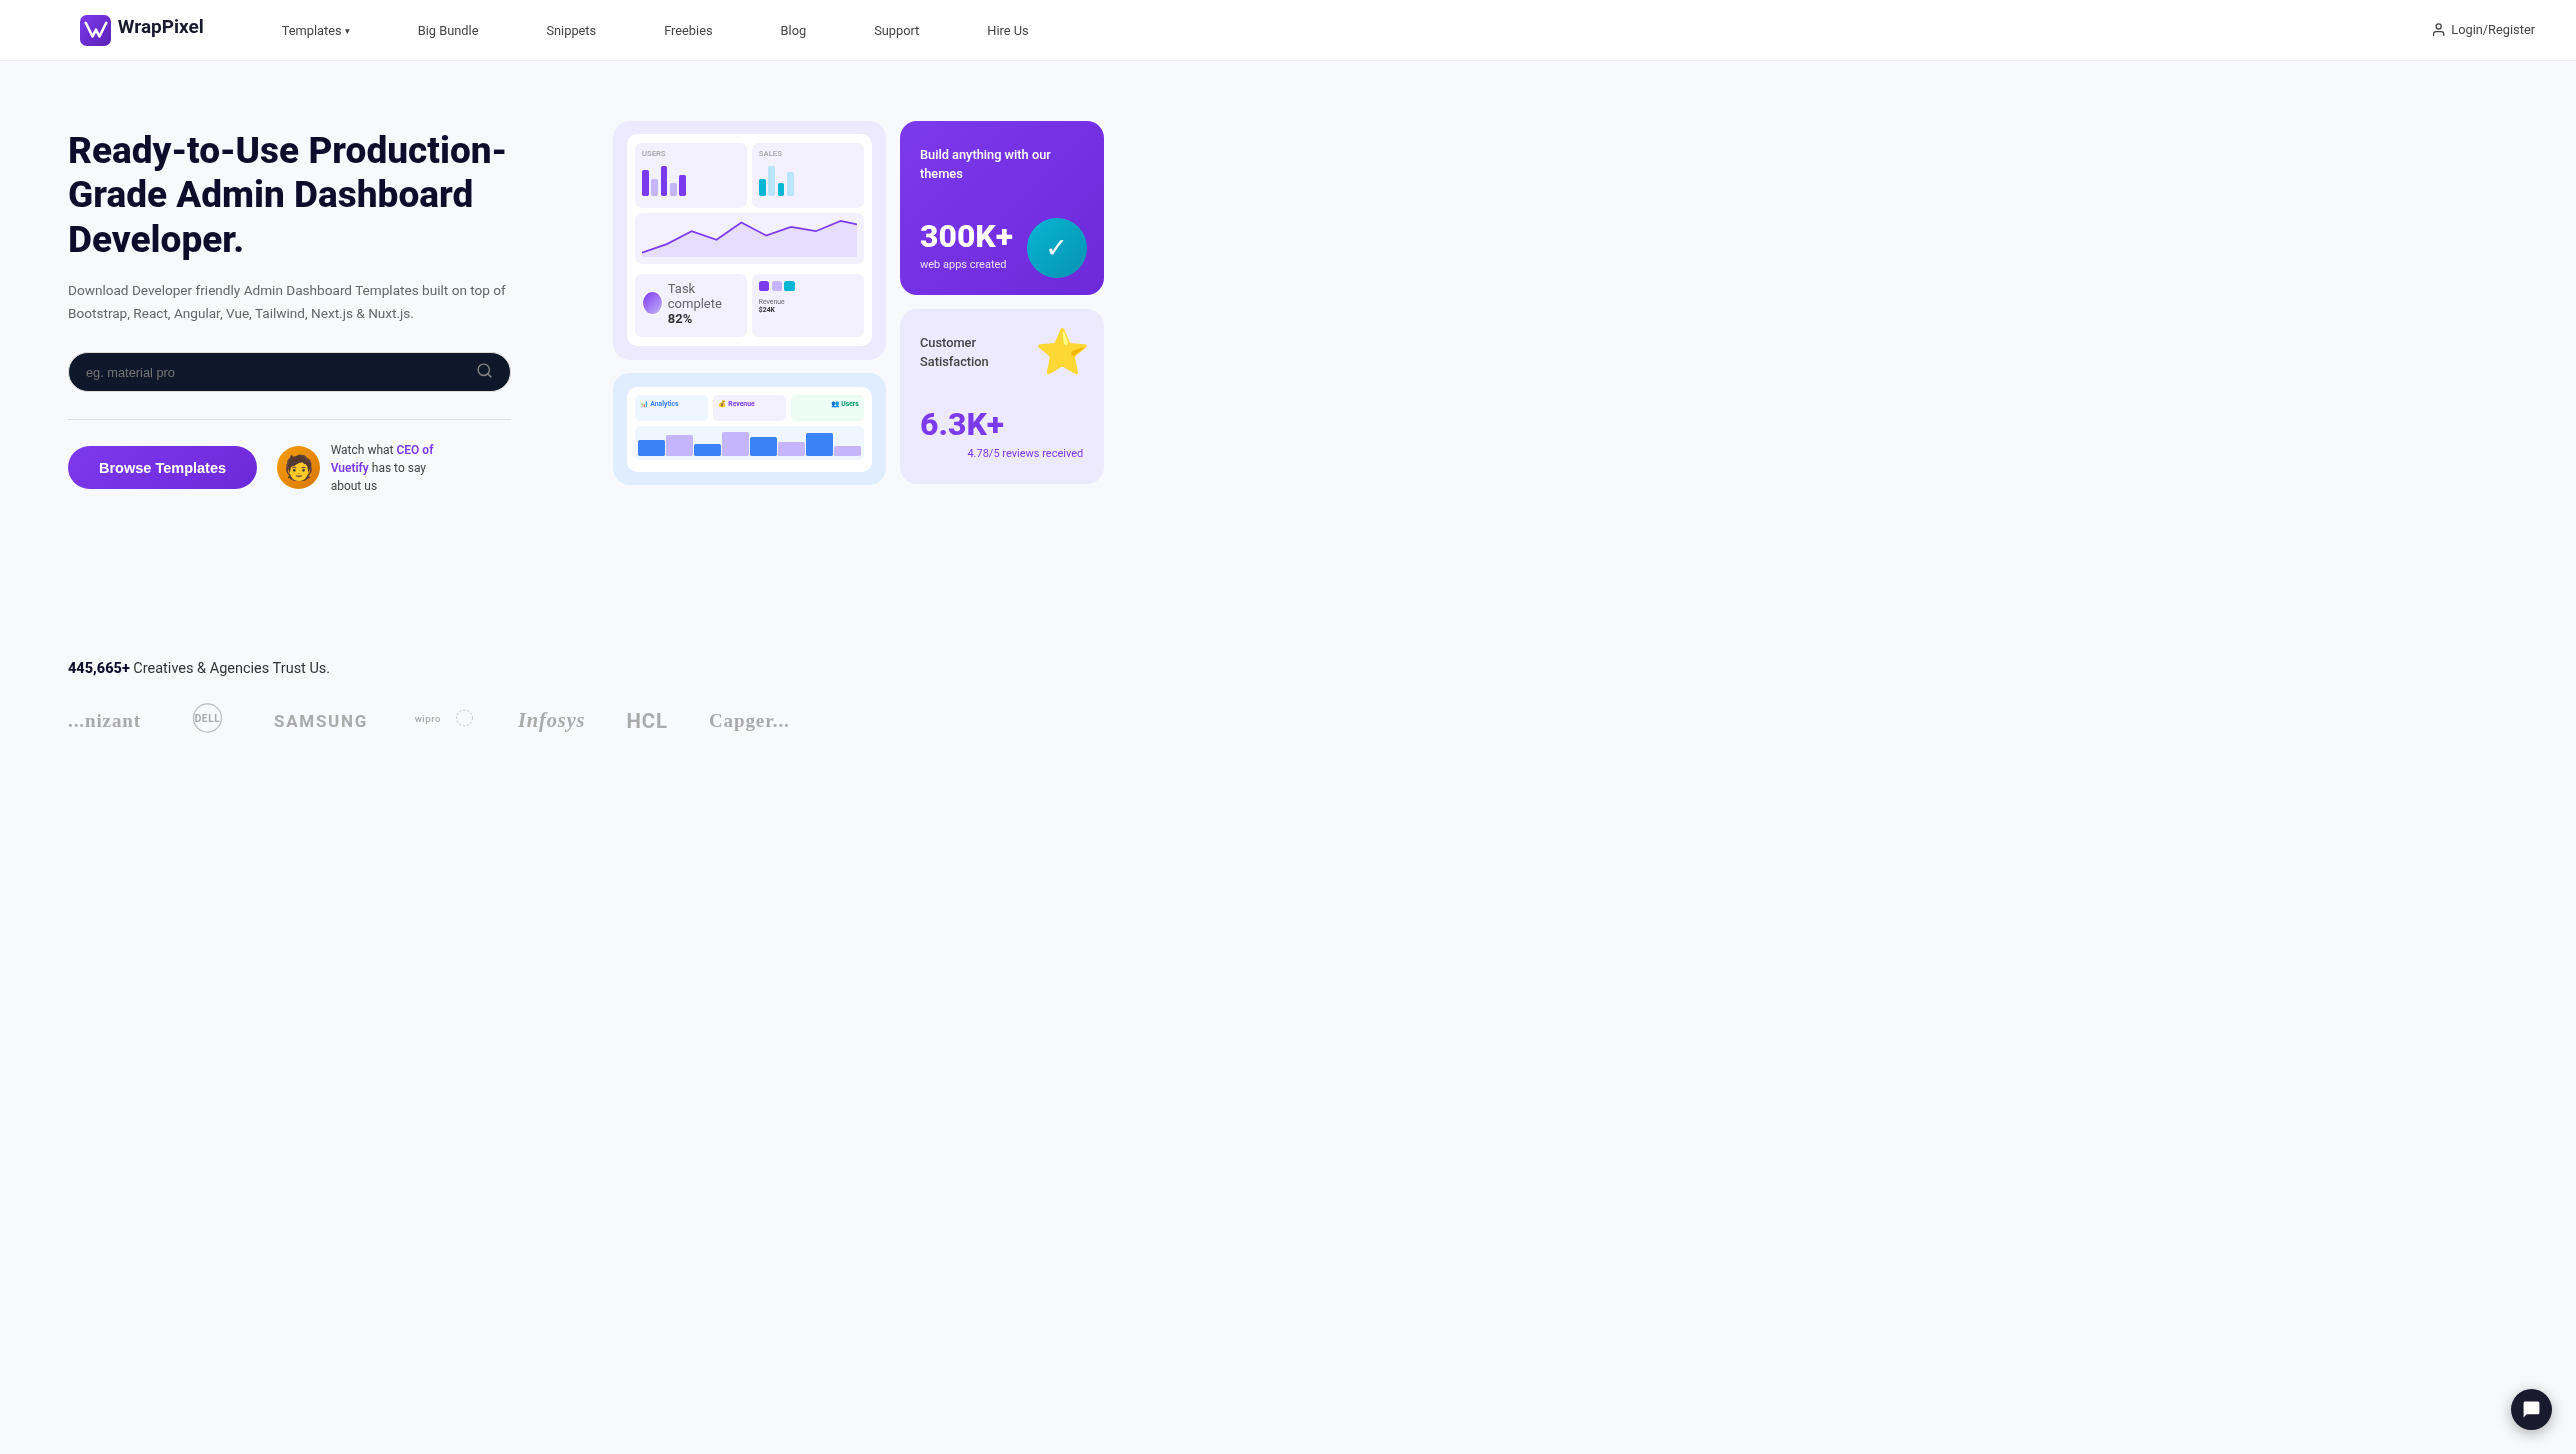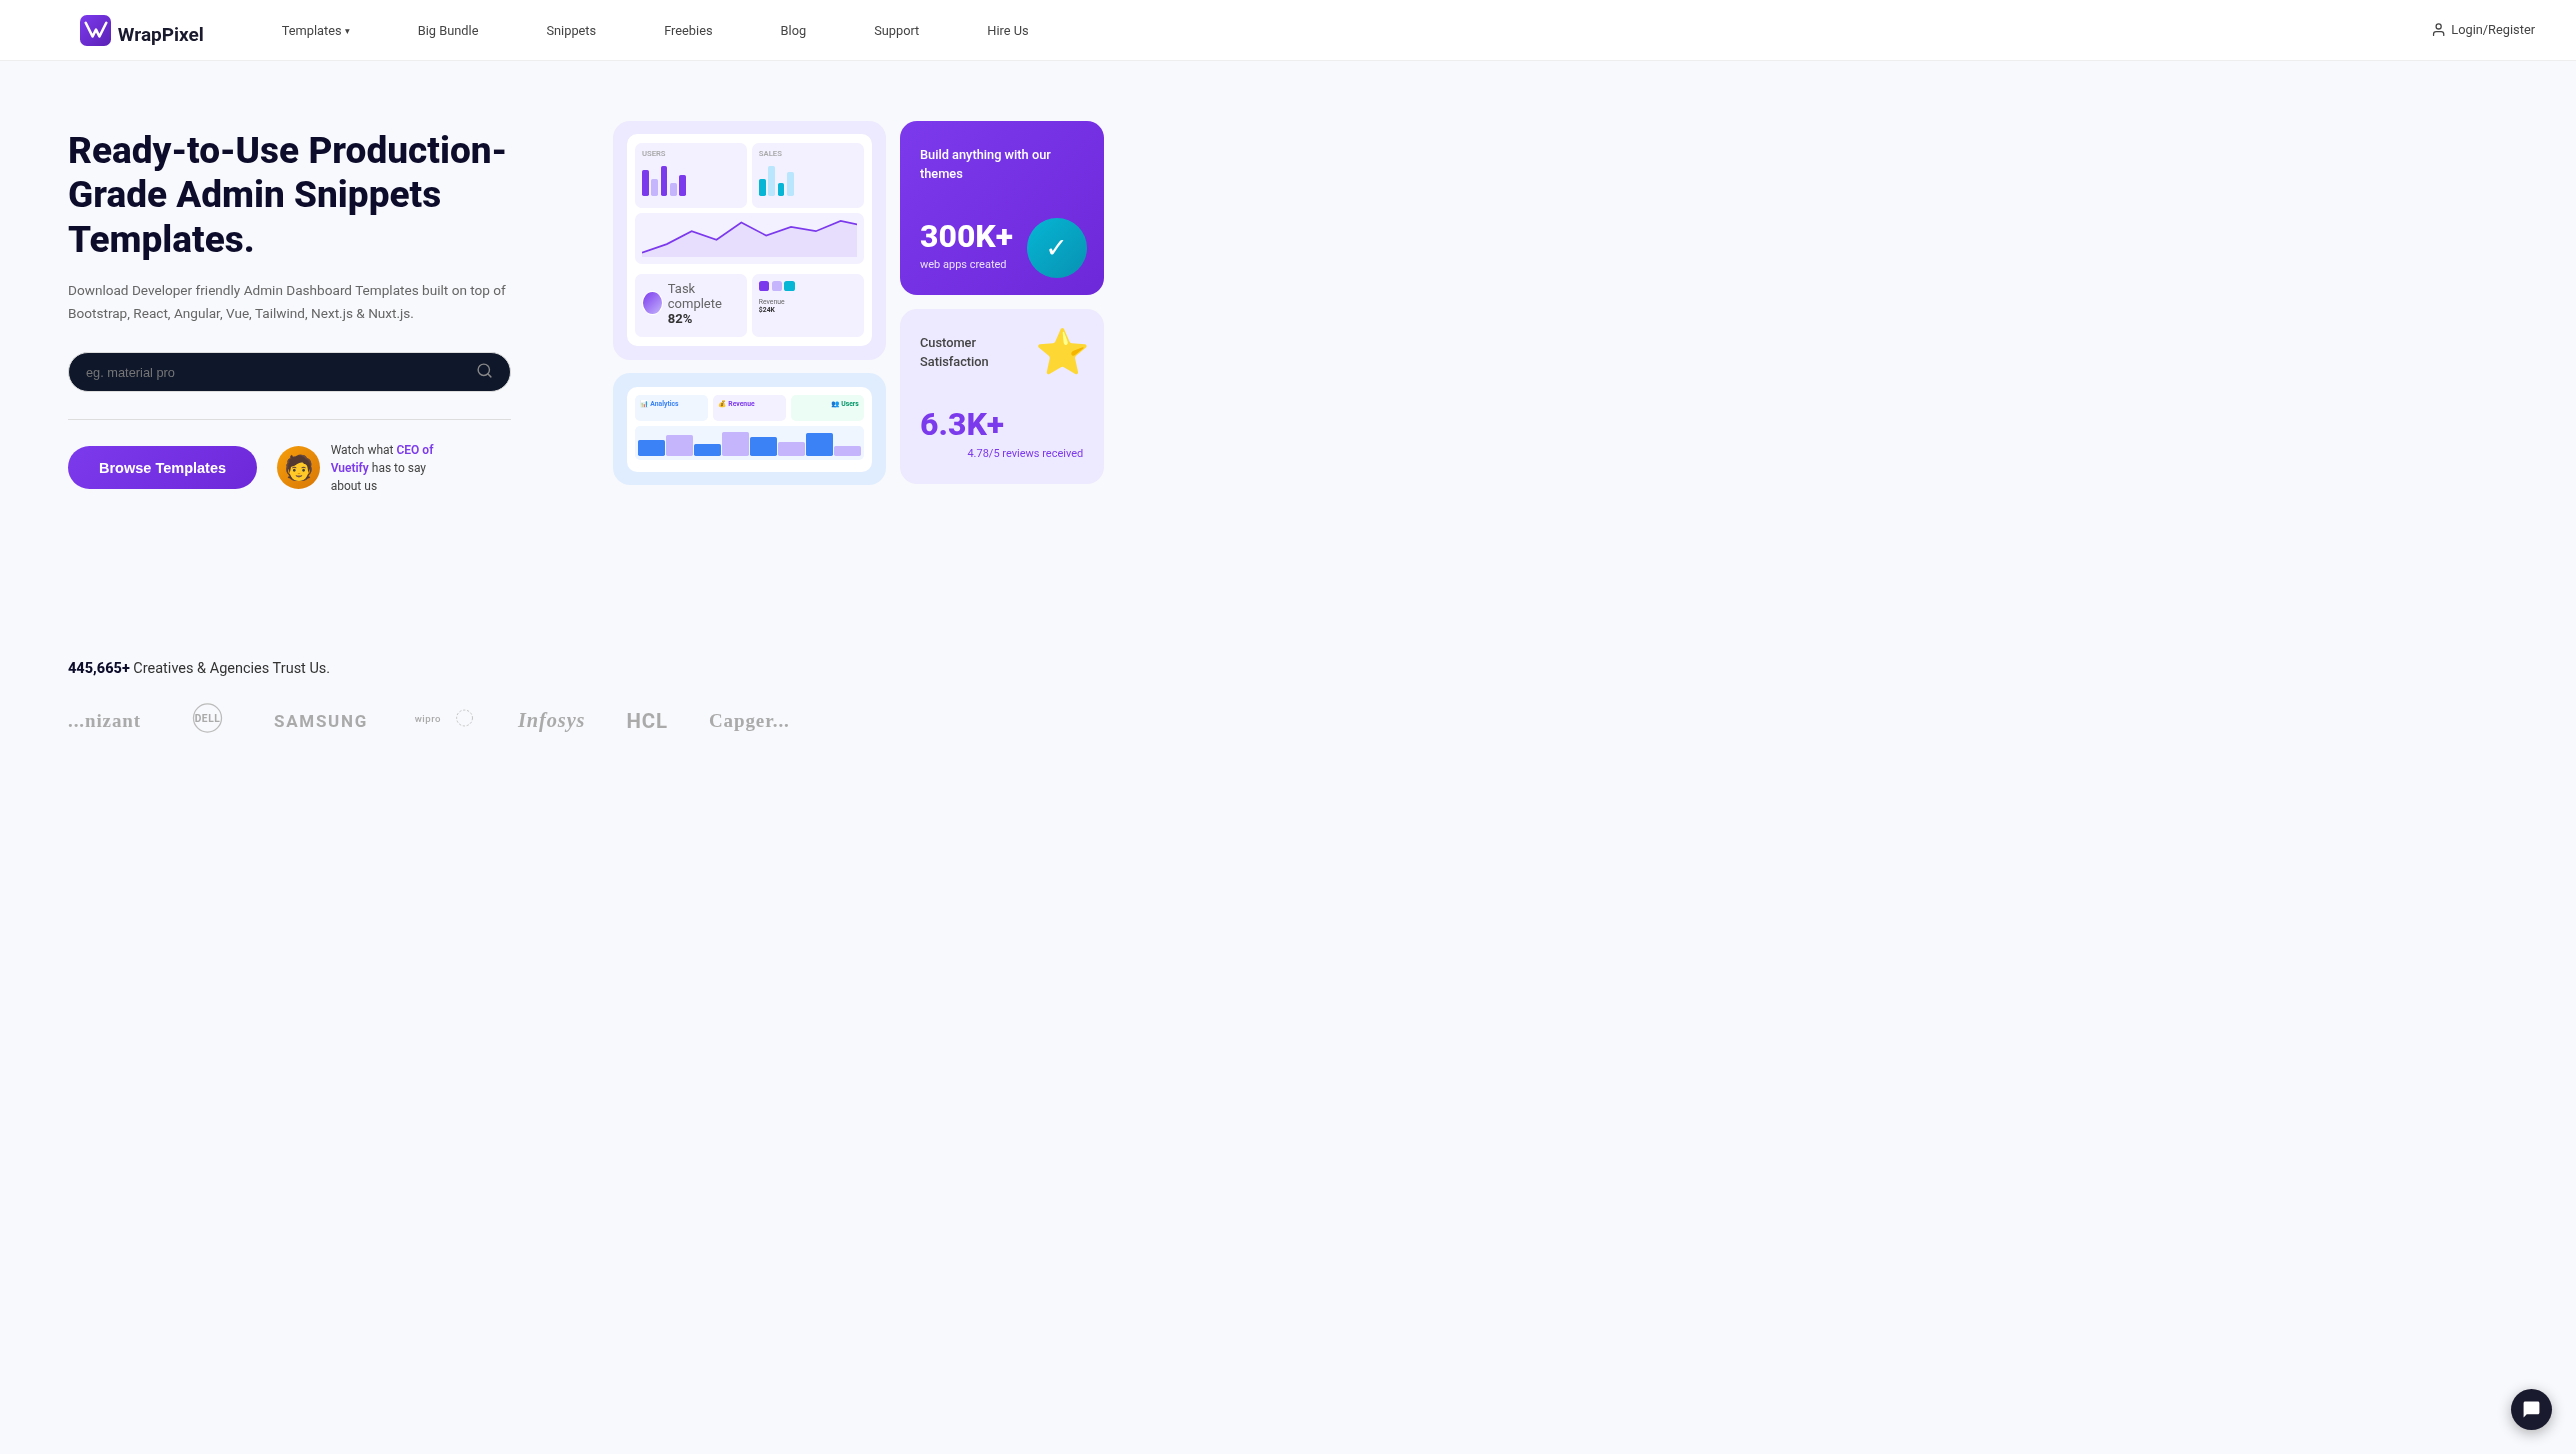--- a/index.html
+++ b/index.html
@@ -12,21 +12,21 @@
       display: flex;
       align-items: center;
       justify-content: space-between;
       padding: 0 41px;
       height: 61px;
       position: sticky;
       top: 0;
       z-index: 100;
     }
     .navbar-left { display: flex; align-items: center; gap: 34px; }
-    .logo { display: flex; align-items: flex-end; gap: 6.8px; text-decoration: none; padding-left: 39px; }
+    .logo { display: flex; align-items: flex-start; gap: 6.8px; text-decoration: none; padding-left: 39px; }
     .logo-icon {
       width: 31px; height: 31px;
       background: linear-gradient(135deg, #7c3aed, #5b21b6);
       border-radius: 6.8px;
       display: flex; align-items: center; justify-content: center;
       font-weight: 900; color: #fff; font-size: 12px;
       letter-spacing: -0.9px;
     }
     .logo-text { font-size: 19px; font-weight: 700; color: #1a1a2e; }
     .nav-links { display: flex; align-items: center; gap: 24px; }
@@ -417,21 +417,21 @@
         <circle cx="12" cy="7" r="4"></circle>
       </svg>
       <span>Login/Register</span>
     </a>
   </div>
 </nav>
 
 <section class="hero">
 
   <div class="hero-left">
-    <h1 class="hero-title">Ready-to-Use Production-Grade Admin Snippets Templates.</h1>
+    <h1 class="hero-title">Ready-to-Use Production-Grade Admin Dashboard Developer.</h1>
     <p class="hero-subtitle">Download Developer friendly Admin Dashboard Templates built on top of Bootstrap, React, Angular, Vue, Tailwind, Next.js &amp; Nuxt.js.</p>
 
     <div class="search-bar">
       <input type="text" placeholder="eg. material pro" style="">
       <span class="search-icon">
         <svg width="17" height="17" viewBox="0 0 24 24" fill="none" stroke="#888" stroke-width="2" stroke-linecap="round" stroke-linejoin="round">
           <circle cx="11" cy="11" r="8"></circle>
           <line x1="21" y1="21" x2="16.65" y2="16.65"></line>
         </svg>
       </span>

